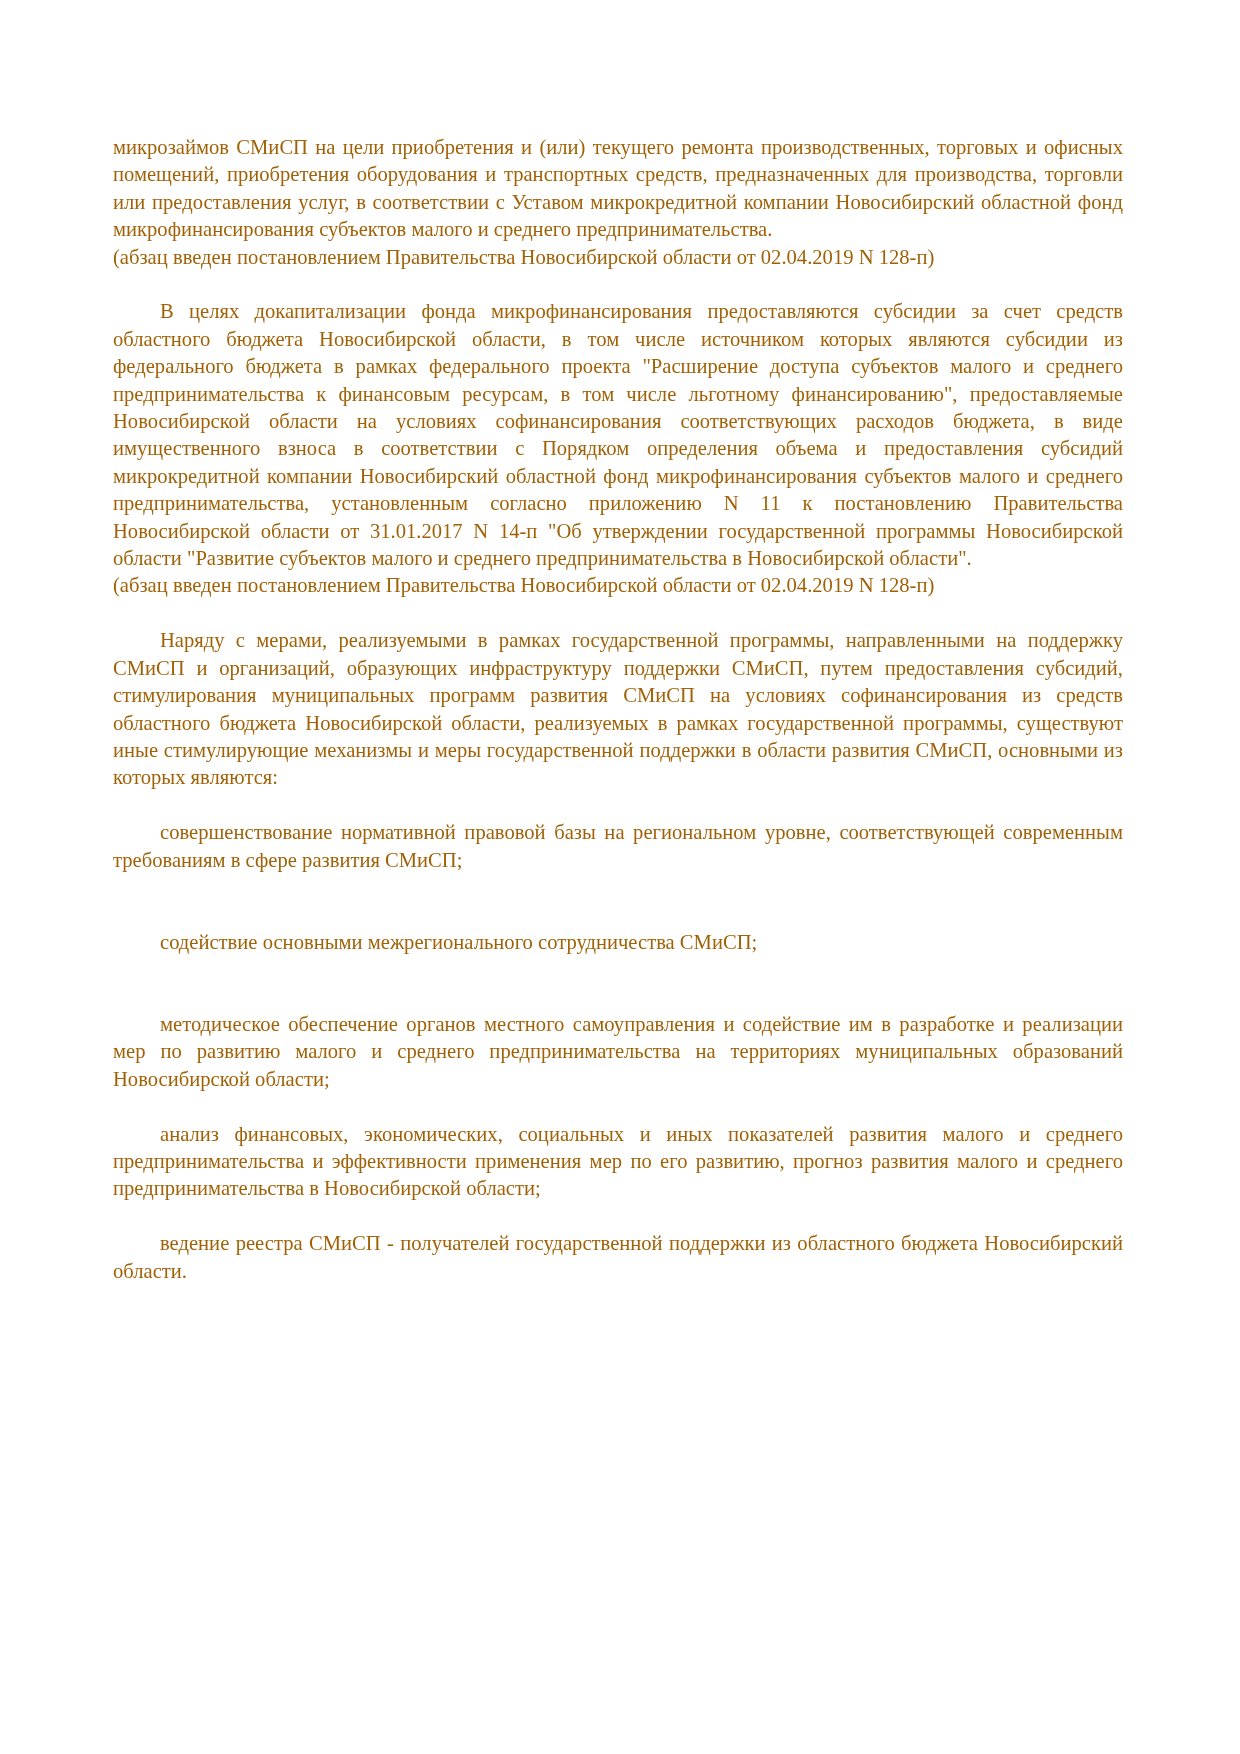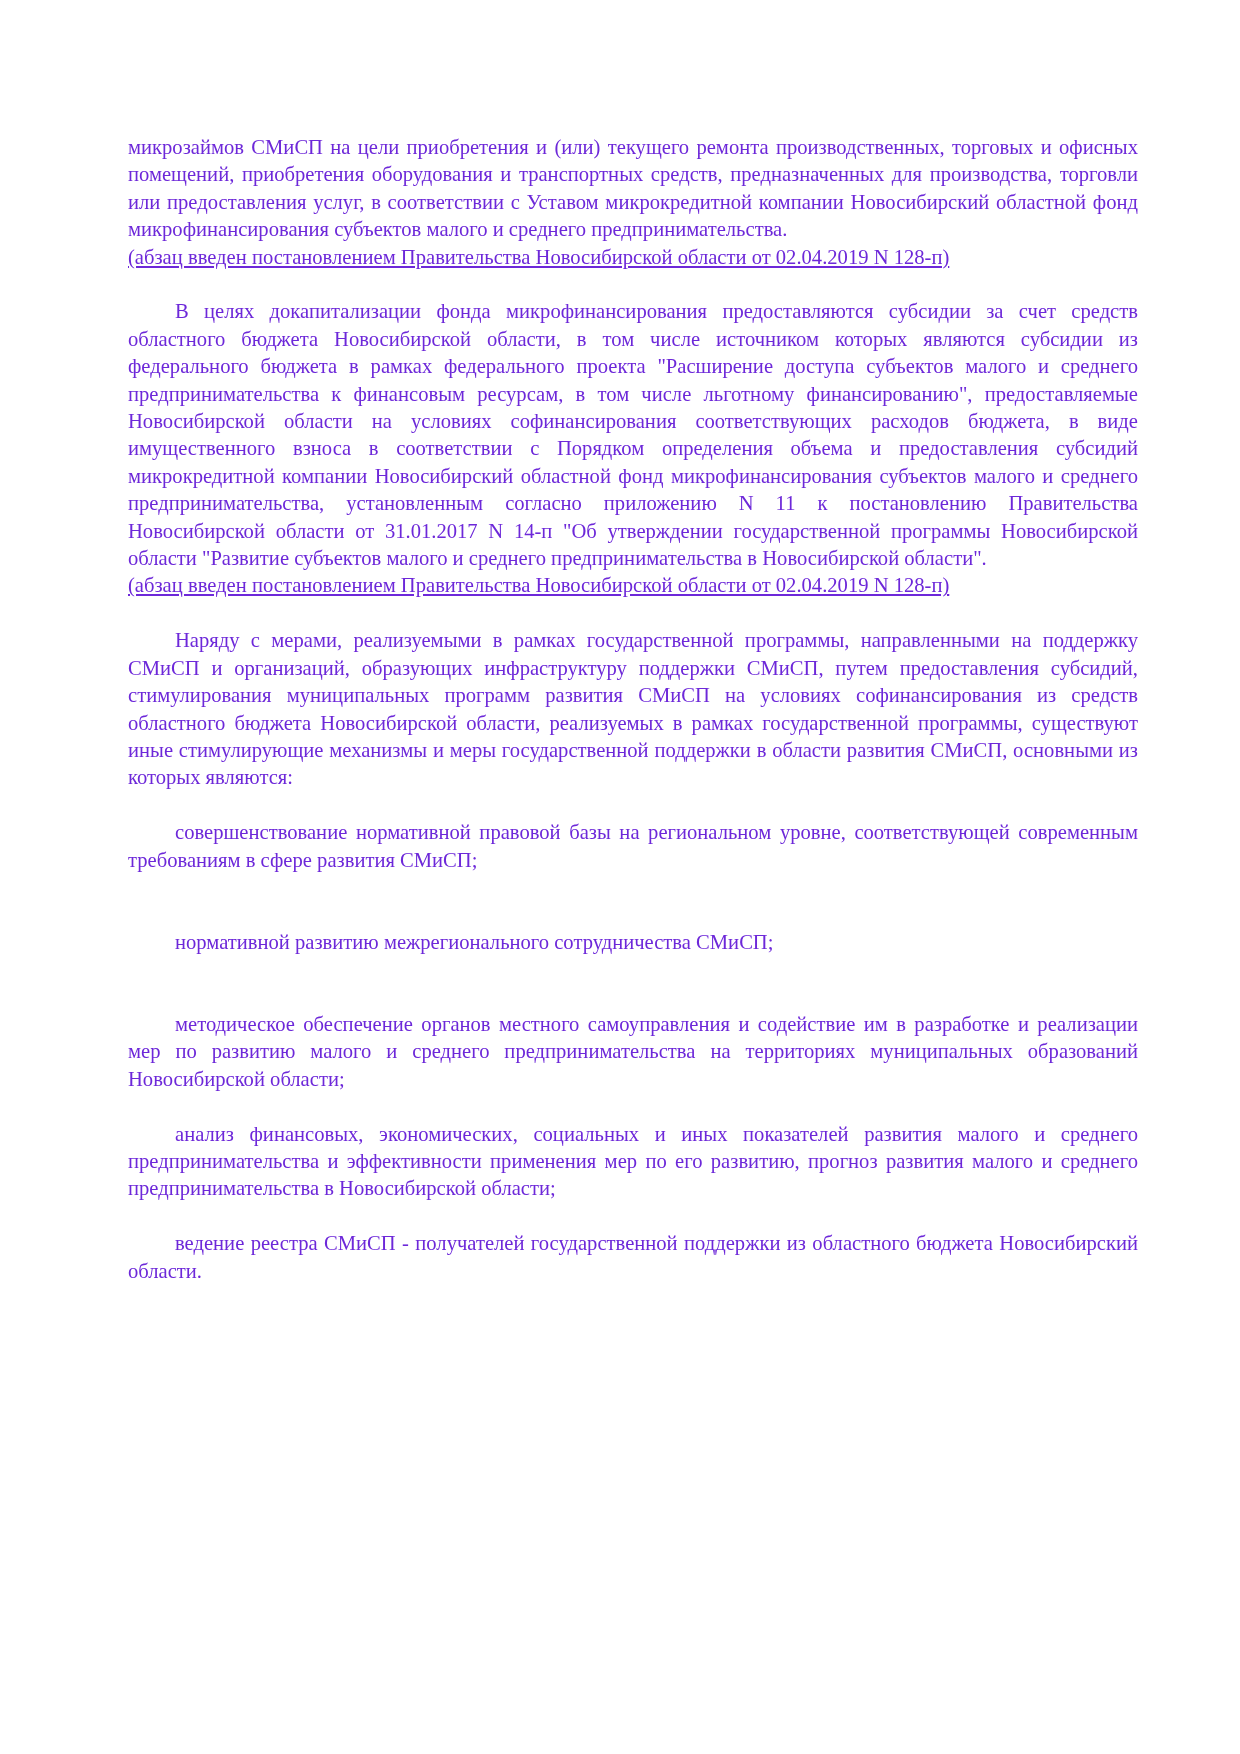--- a/index.html
+++ b/index.html
@@ -8,40 +8,39 @@
       background: #ffffff;
     }
     body {
       width: 1240px;
       height: 1754px;
       position: relative;
       overflow: hidden;
     }
     .page {
       position: absolute;
-      left: 128px;
+      left: 113px;
       top: 134px;
       width: 1010px;
       font-family: "Liberation Serif", "DejaVu Serif", serif;
       font-size: 20.6px;
       line-height: 27.4px;
-      color: #6d28d9;
+      color: #a16207;
     }
     .p {
       margin: 0;
       text-align: justify;
       text-align-last: left;
     }
     .indent {
       text-indent: 47px;
     }
     .note {
       text-align: left;
       margin: 0;
-      text-decoration: underline;
     }
     .gap {
       height: 27.4px;
     }
   </style>
 </head>
 <body>
 
 <div class="page">
 
@@ -59,21 +58,21 @@
 
   <div class="gap"></div>
 
   <p class="p indent">совершенствование нормативной правовой базы на региональном уровне, соответствующей современным требованиям в сфере развития СМиСП;</p>
 
   <div class="gap"></div>
 
 
   <div class="gap"></div>
 
-  <p class="p indent">нормативной развитию межрегионального сотрудничества СМиСП;</p>
+  <p class="p indent">содействие основными межрегионального сотрудничества СМиСП;</p>
 
   <div class="gap"></div>
 
 
   <div class="gap"></div>
 
   <p class="p indent">методическое обеспечение органов местного самоуправления и содействие им в разработке и реализации мер по развитию малого и среднего предпринимательства на территориях муниципальных образований Новосибирской области;</p>
 
   <div class="gap"></div>
 

